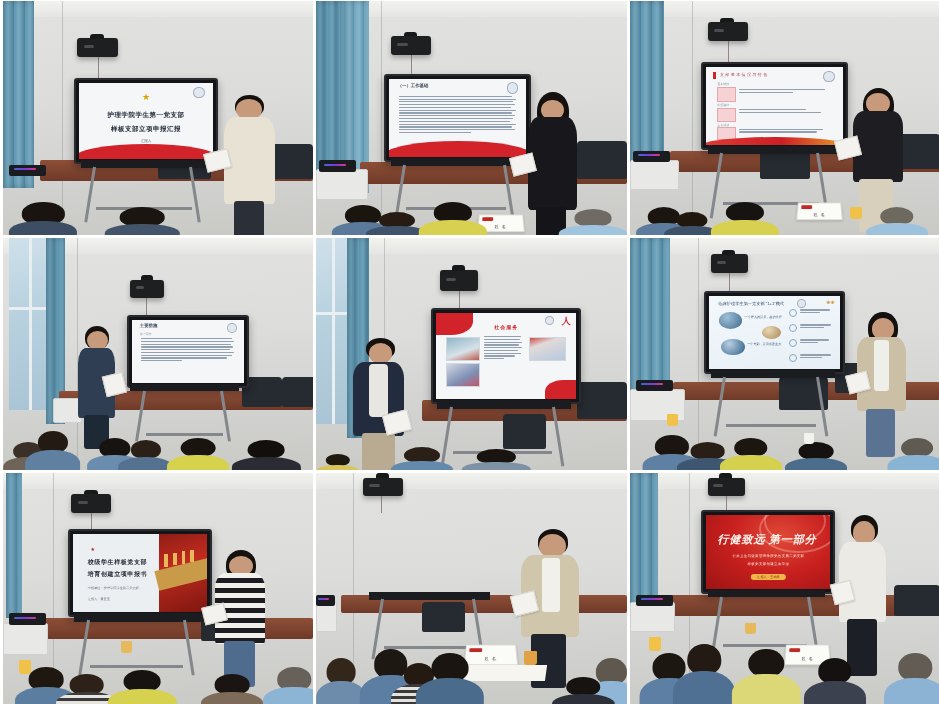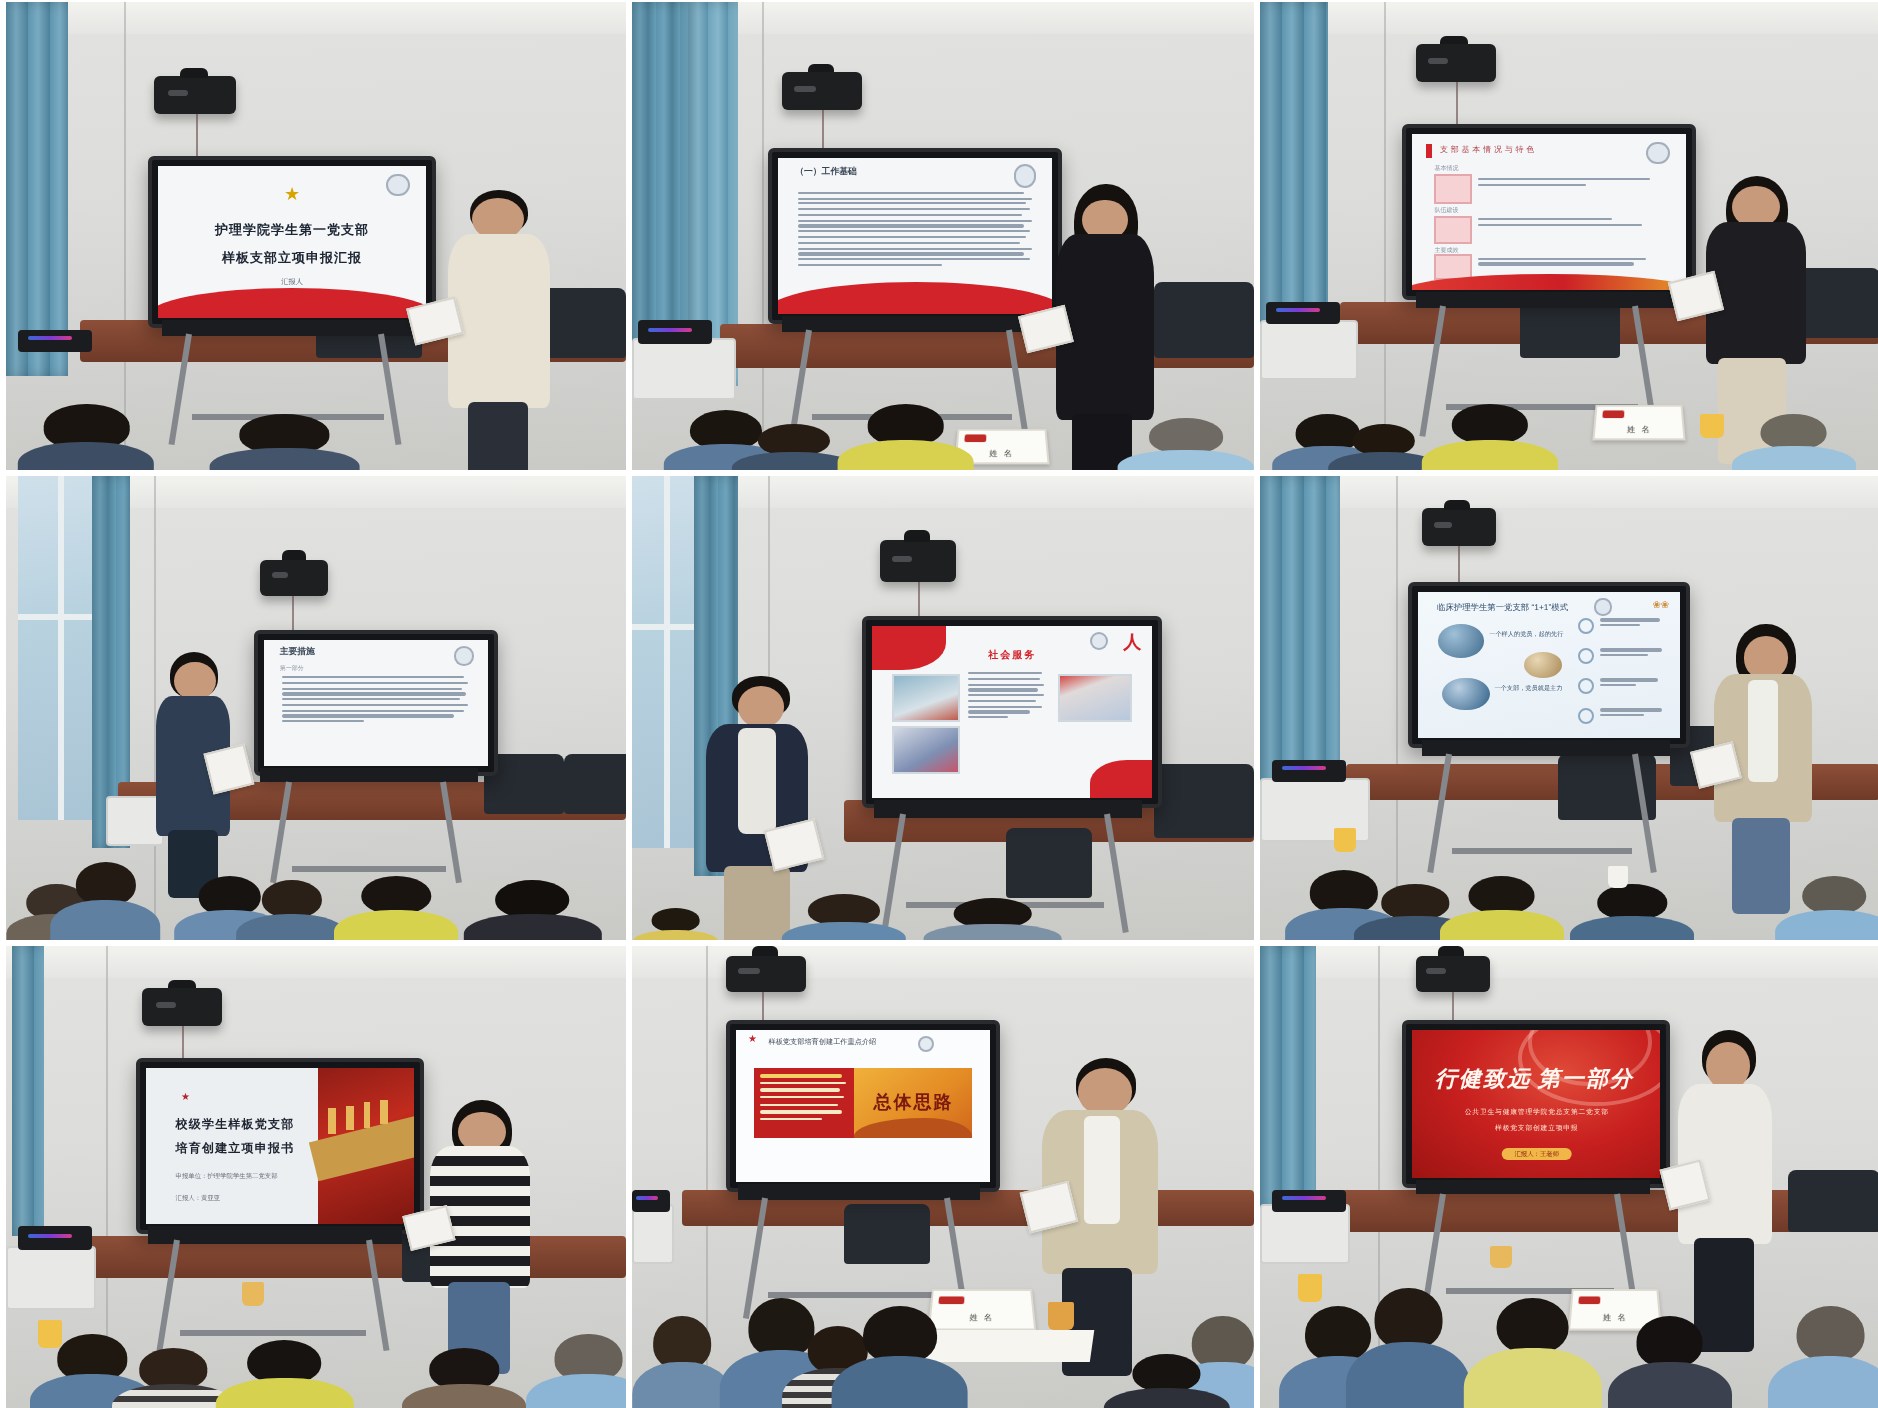--- a/index.html
+++ b/index.html
@@ -845,45 +845,20 @@
       <div class="desk" style="left:8%; top:52%; width:92%; height:8%;"></div>
       <div class="chair" style="left:34%; top:55%; width:14%; height:13%;"></div>
       <div class="cabinet" style="left:0%; top:55%; width:6%; height:12%;"></div>
       <div class="router" style="left:0%; top:52%; width:6%; height:5%;"></div>
 
       <div class="projector" style="left:15%; top:2%; width:13%; height:8%;">
         <div class="lens"></div>
       </div>
       <div class="proj-cord" style="left:21%; top:10%; height:7%;"></div>
 
-      <div class="board" style="left:15%; top:16%; width:43%; height:35%;">
-        <div class="slide" style="background:#fbfcfd;">
-          <div class="emblem" style="left:5%; transform:none; top:4%; font-size:5px; color:#c2252b;">★</div>
-          <div style="position:absolute;left:13%;top:5%;font-size:3.6px;color:#3f4a58;">样板党支部培育创建工作重点介绍</div>
-          <div class="s-logo" style="right:22%; top:3%; width:5%; padding-bottom:5%;"></div>
-
-          <div style="position:absolute;left:7%;top:24%;right:7%;height:46%;display:flex;border:0;">
-            <div style="width:46%;height:100%;background:#c0201f;position:relative;">
-              <div class="txt-lines" style="position:absolute;left:7%;right:7%;top:10%;">
-                <i style="width:94%;background:#f6d264;height:1.6px"></i>
-                <i style="width:98%;background:#f9e9c4;height:1.4px"></i>
-                <i style="width:92%;background:#f9e9c4;height:1.4px"></i>
-                <i style="width:96%;background:#f9e9c4;height:1.4px"></i>
-                <i style="width:90%;background:#f9e9c4;height:1.4px"></i>
-                <i style="width:95%;background:#f9e9c4;height:1.4px"></i>
-                <i style="width:70%;background:#f9e9c4;height:1.4px"></i>
-              </div>
-            </div>
-            <div style="width:54%;height:100%;background:linear-gradient(140deg,#f0b13a 0%,#e38a24 60%,#d0651c 100%);position:relative;display:flex;align-items:center;justify-content:center;">
-              <span style="font-size:9px;font-weight:bold;color:#7d1a10;letter-spacing:1px;">总体思路</span>
-              <div style="position:absolute;left:0;right:0;bottom:0;height:26%;background:#b9521a;border-radius:60% 40% 0 0 / 100% 100% 0 0;"></div>
-            </div>
-          </div>
-        </div>
-      </div>
       <div class="board-chin" style="left:17%; top:51%; width:39%; height:3.2%;"></div>
       <div class="stand-leg" style="left:21%; top:54%; height:26%; transform:rotate(9deg);"></div>
       <div class="stand-leg" style="left:50%; top:54%; height:26%; transform:rotate(-9deg);"></div>
       <div class="stand-bar" style="left:22%; top:74%; width:28%;"></div>
 
       <div class="presenter" style="left:66%; top:24%; width:22%; height:68%;">
         <div class="p-hair" style="left:24%; top:0%; width:44%; height:16%;"></div>
         <div class="p-head" style="left:26%; top:3%; width:40%; height:15%;"></div>
         <div class="p-body" style="left:0%; top:16%; width:84%; height:52%; background:#cfc6ab;"></div>
         <div style="position:absolute;left:30%;top:18%;width:26%;height:34%;background:#f1f0ea;border-radius:3px;"></div>

